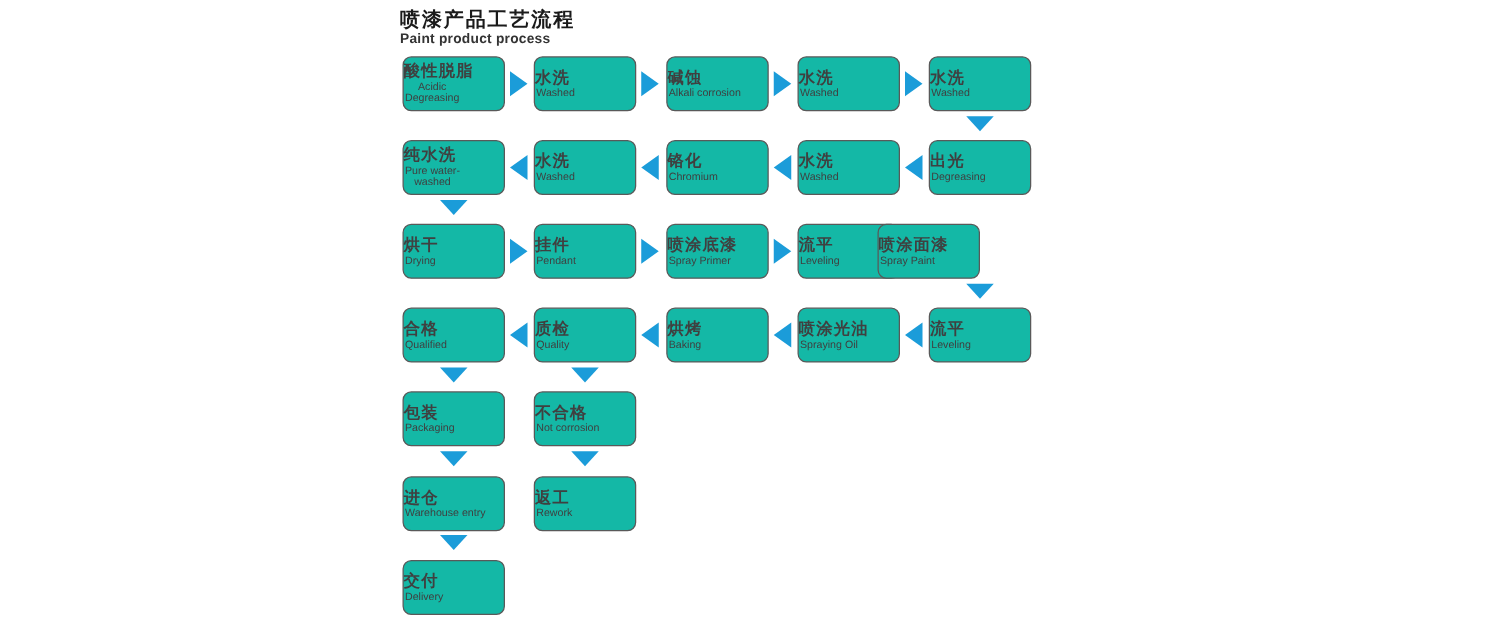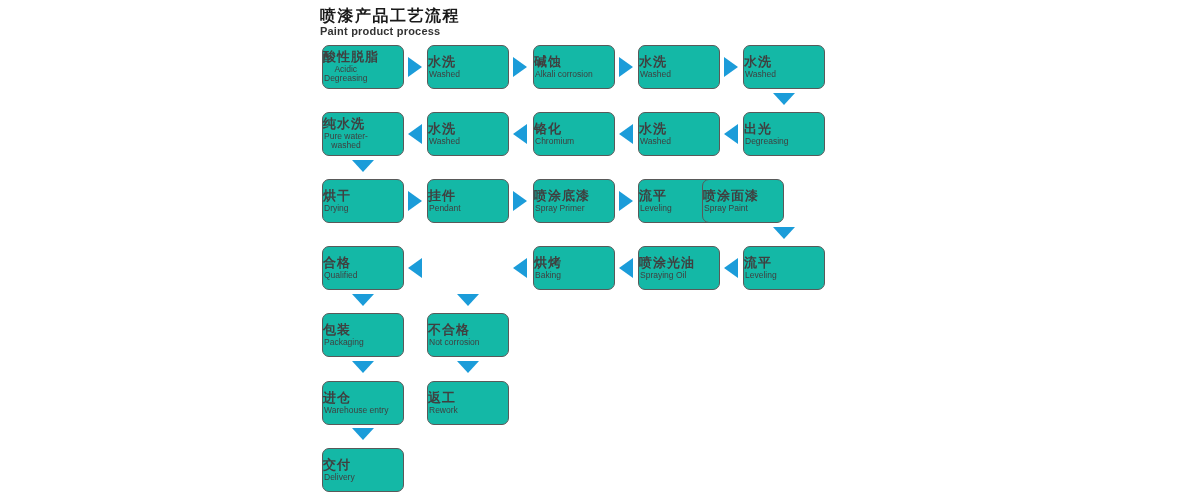--- a/index.html
+++ b/index.html
@@ -150,20 +150,24 @@
     <div class="zh">喷涂面漆</div>
     <div class="en">Spray Paint</div>
   </div>
   <div class="arr arr-d" style="left:773px;top:227px"></div>
 
   <div class="box" style="left:322px;top:246px">
     <div class="zh">合格</div>
     <div class="en">Qualified</div>
   </div>
   <div class="arr arr-l" style="left:408px;top:258px"></div>
+  <div class="box" style="left:427px;top:246px">
+    <div class="zh">质检</div>
+    <div class="en">Quality</div>
+  </div>
   <div class="arr arr-l" style="left:513px;top:258px"></div>
   <div class="box" style="left:533px;top:246px">
     <div class="zh">烘烤</div>
     <div class="en">Baking</div>
   </div>
   <div class="arr arr-l" style="left:619px;top:258px"></div>
   <div class="box" style="left:638px;top:246px">
     <div class="zh">喷涂光油</div>
     <div class="en">Spraying Oil</div>
   </div>

